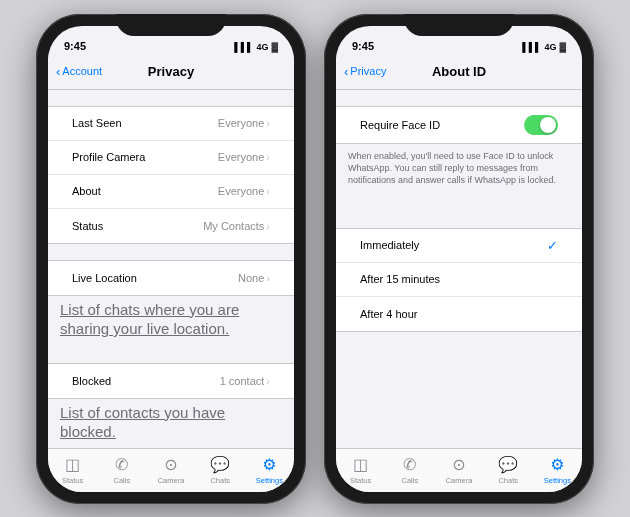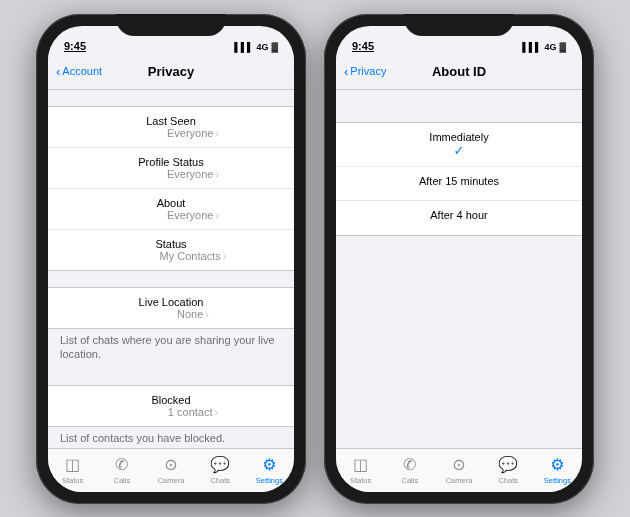--- a/index.html
+++ b/index.html
@@ -54,21 +54,21 @@
       display: flex;
       align-items: flex-end;
       justify-content: space-between;
       padding: 0 16px 2px 16px;
       font-size: 10px;
       font-weight: 600;
       color: #000;
       flex-shrink: 0;
     }
 
-    .status-bar .time { font-size: 11px; font-weight: 700; text-decoration: underline; }
+    .status-bar .time { font-size: 11px; font-weight: 700; }
     .status-bar .icons { display: flex; gap: 3px; align-items: center; font-size: 9px; }
 
     
     .nav-bar {
       height: 36px;
       background: rgba(242,242,247,0.95);
       border-bottom: 0.5px solid #c8c7cc;
       display: flex;
       align-items: center;
       justify-content: center;
@@ -111,40 +111,40 @@
 
     .list-group {
       background: #fff;
       border-top: 0.5px solid #c8c7cc;
       border-bottom: 0.5px solid #c8c7cc;
     }
 
     .list-item {
       display: flex;
       align-items: center;
-      justify-content: flex-start;
-      padding: 8px 4px;
+      justify-content: space-between;
+      padding: 8px 24px;
       border-bottom: 0.5px solid #e5e5ea;
       min-height: 34px;
       font-size: 11px;
       color: #000;
-      flex-direction: column;
     }
 
     .list-item:last-child { border-bottom: none; }
 
     .list-item .label { font-size: 11px; color: #000; }
     .list-item .value { font-size: 11px; color: #8e8e93; display: flex; align-items: center; gap: 2px; margin-left: 44px; }
     .list-item .chevron-r { color: #c7c7cc; font-size: 11px; }
 
     .list-item-desc {
       padding: 4px 12px 8px 12px;
-      font-size: 11px;
+      font-size: 15px;
       color: #6d6d72;
       line-height: 1.3;
+      text-decoration: underline;
     }
 
     
     .toggle {
       width: 34px;
       height: 20px;
       border-radius: 10px;
       background: #4cd964;
       position: relative;
       flex-shrink: 0;
@@ -234,21 +234,21 @@
 
     <div class="content">
 
       <div class="section">
         <div class="list-group">
           <div class="list-item">
             <span class="label">Last Seen</span>
             <span class="value">Everyone <span class="chevron-r">›</span></span>
           </div>
           <div class="list-item">
-            <span class="label">Profile Status</span>
+            <span class="label">Profile Camera</span>
             <span class="value">Everyone <span class="chevron-r">›</span></span>
           </div>
           <div class="list-item">
             <span class="label">About</span>
             <span class="value">Everyone <span class="chevron-r">›</span></span>
           </div>
           <div class="list-item">
             <span class="label">Status</span>
             <span class="value">My Contacts <span class="chevron-r">›</span></span>
           </div>
@@ -328,20 +328,29 @@
     <div class="nav-bar">
       <div class="back-btn">
         <span class="chevron">‹</span>
         <span>Privacy</span>
       </div>
       <span class="title">About ID</span>
     </div>
 
     <div class="content">
 
+      <div class="section">
+        <div class="list-group">
+          <div class="list-item">
+            <span class="label">Require Face ID</span>
+            <div class="toggle"></div>
+          </div>
+        </div>
+        <div class="face-id-description">When enabled, you'll need to use Face ID to unlock WhatsApp. You can still reply to messages from notifications and answer calls if WhatsApp is locked.</div>
+      </div>
 
       <div class="section section-gap">
         <div class="list-group">
           <div class="list-item checkmark">
             <span class="label">Immediately</span>
             <span class="check">✓</span>
           </div>
           <div class="list-item">
             <span class="label">After 15 minutes</span>
           </div>

